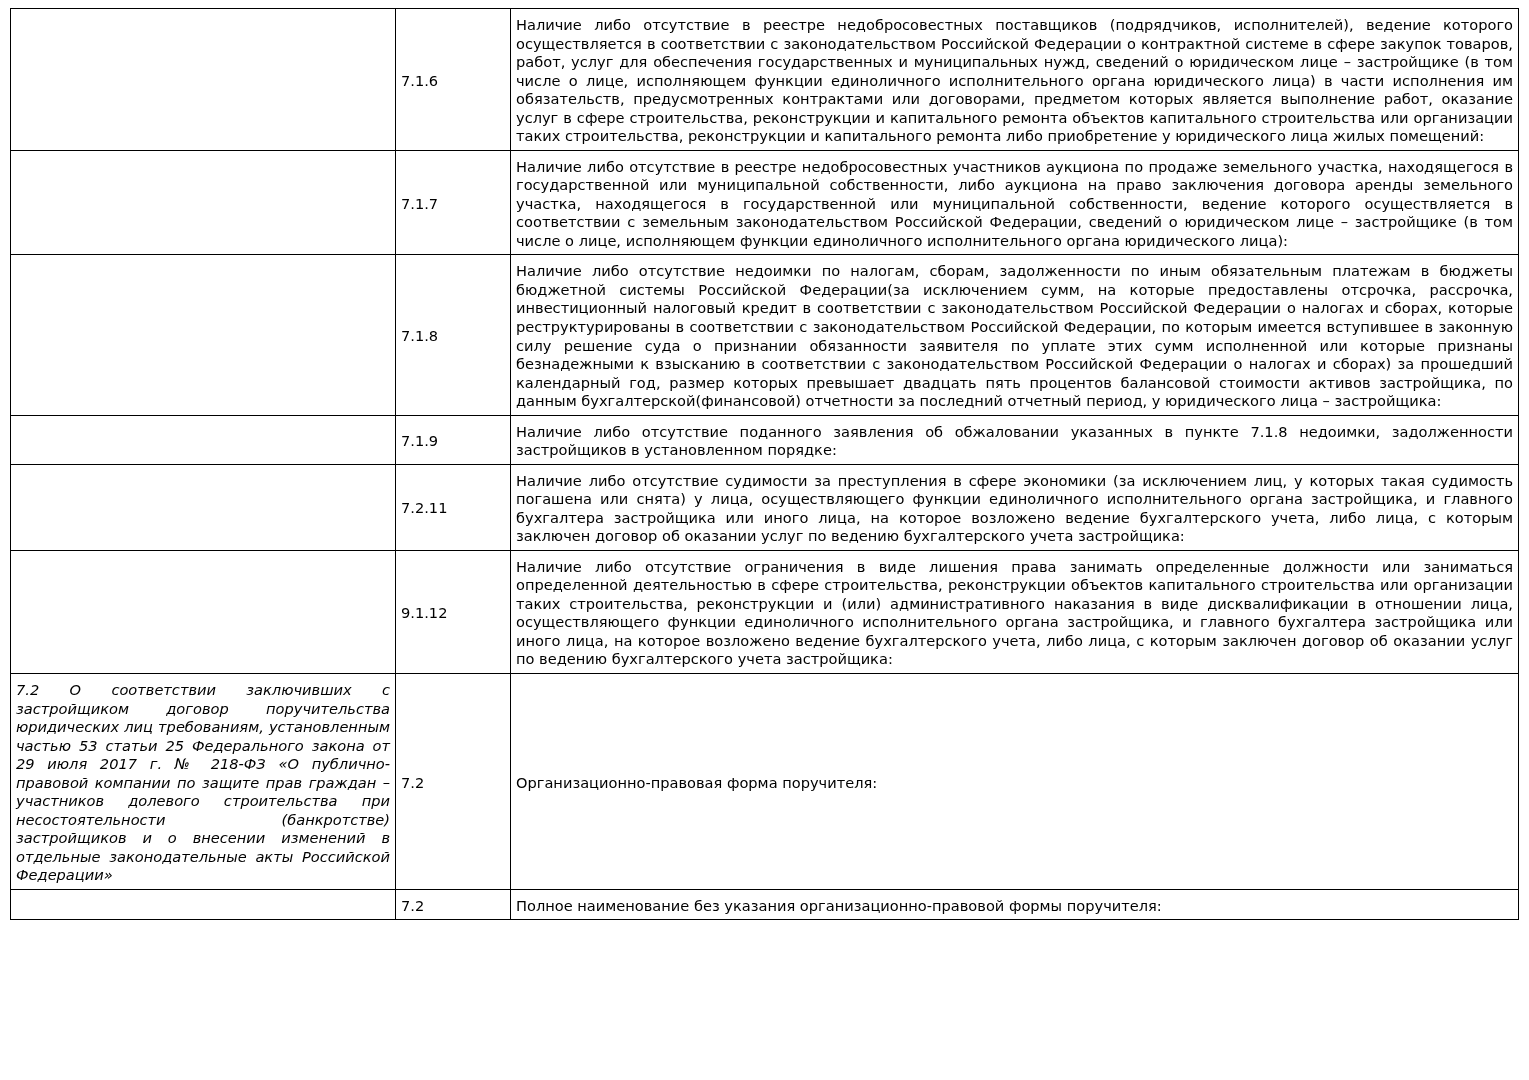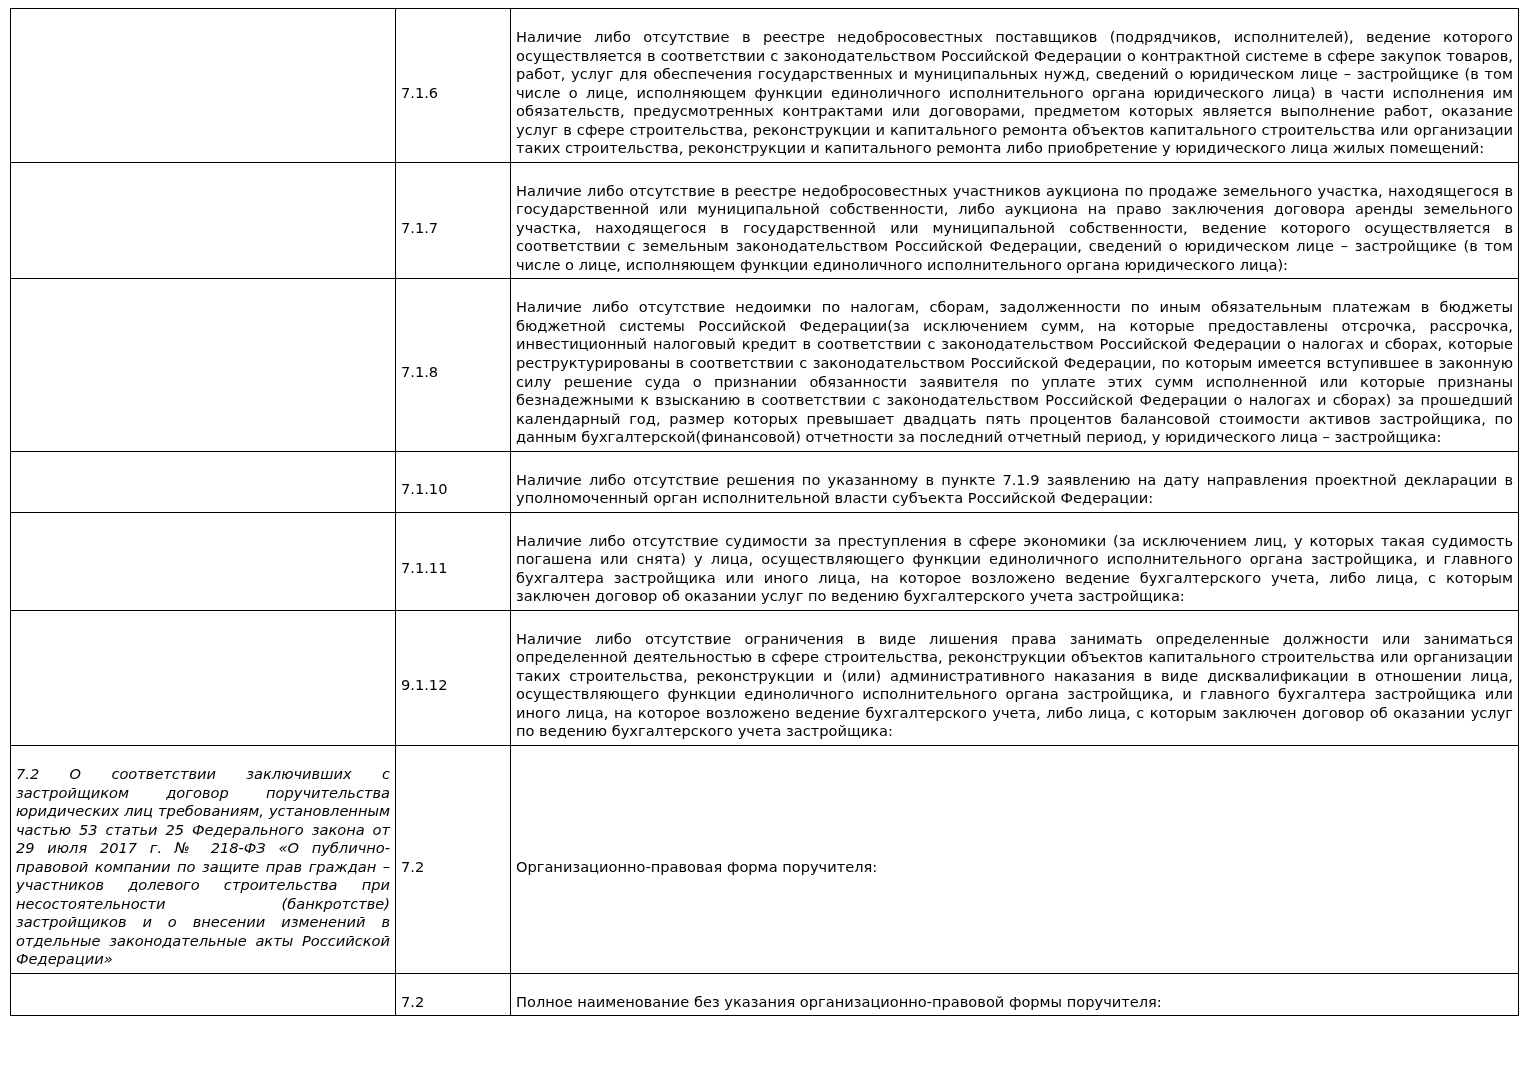--- a/index.html
+++ b/index.html
@@ -19,21 +19,21 @@
     background: #ffffff;
   }
   table.doc-table {
     border-collapse: collapse;
     width: 1509px;
     table-layout: fixed;
   }
   table.doc-table td {
     border: 1px solid #000000;
     vertical-align: middle;
-    padding: 19px 5px 4px 5px;
+    padding: 7px 5px 4px 5px;
     font-size: 14.6px;
     line-height: 1.27;
     text-align: justify;
     text-justify: inter-word;
     word-wrap: break-word;
     hyphens: none;
   }
   td.col-left {
     width: 374px;
     vertical-align: top;
@@ -69,30 +69,30 @@
         <td class="col-num">7.1.7</td>
         <td class="col-text">Наличие либо отсутствие в реестре недобросовестных участников аукциона по продаже земельного участка, находящегося в государственной или муниципальной собственности, либо аукциона на право заключения договора аренды земельного участка, находящегося в государственной или муниципальной собственности, ведение которого осуществляется в соответствии с земельным законодательством Российской Федерации, сведений о юридическом лице – застройщике (в том числе о лице, исполняющем функции единоличного исполнительного органа юридического лица):</td>
       </tr>
 
       <tr>
         <td class="col-left"></td>
         <td class="col-num">7.1.8</td>
         <td class="col-text">Наличие либо отсутствие недоимки по налогам, сборам, задолженности по иным обязательным платежам в бюджеты бюджетной системы Российской Федерации(за исключением сумм, на которые предоставлены отсрочка, рассрочка, инвестиционный налоговый кредит в соответствии с законодательством Российской Федерации о налогах и сборах, которые реструктурированы в соответствии с законодательством Российской Федерации, по которым имеется вступившее в законную силу решение суда о признании обязанности заявителя по уплате этих сумм исполненной или которые признаны безнадежными к взысканию в соответствии с законодательством Российской Федерации о налогах и сборах) за прошедший календарный год, размер которых превышает двадцать пять процентов балансовой стоимости активов застройщика, по данным бухгалтерской(финансовой) отчетности за последний отчетный период, у юридического лица – застройщика:</td>
       </tr>
 
+      <tr>
+        <td class="col-left"></td>
+        <td class="col-num">7.1.9</td>
+        <td class="col-text">Наличие либо отсутствие поданного заявления об обжаловании указанных в пункте 7.1.8 недоимки, задолженности застройщиков в установленном порядке:</td>
+      </tr>
+
 
       <tr>
         <td class="col-left"></td>
-        <td class="col-num">7.1.10</td>
-        <td class="col-text">Наличие либо отсутствие решения по указанному в пункте 7.1.9 заявлению на дату направления проектной декларации в уполномоченный орган исполнительной власти субъекта Российской Федерации:</td>
-      </tr>
-
-      <tr>
-        <td class="col-left"></td>
-        <td class="col-num">7.1.11</td>
+        <td class="col-num">7.2.11</td>
         <td class="col-text">Наличие либо отсутствие судимости за преступления в сфере экономики (за исключением лиц, у которых такая судимость погашена или снята) у лица, осуществляющего функции единоличного исполнительного органа застройщика, и главного бухгалтера застройщика или иного лица, на которое возложено ведение бухгалтерского учета, либо лица, с которым заключен договор об оказании услуг по ведению бухгалтерского учета застройщика:</td>
       </tr>
 
       <tr>
         <td class="col-left"></td>
         <td class="col-num">9.1.12</td>
         <td class="col-text">Наличие либо отсутствие ограничения в виде лишения права занимать определенные должности или заниматься определенной деятельностью в сфере строительства, реконструкции объектов капитального строительства или организации таких строительства, реконструкции и (или) административного наказания в виде дисквалификации в отношении лица, осуществляющего функции единоличного исполнительного органа застройщика, и главного бухгалтера застройщика или иного лица, на которое возложено ведение бухгалтерского учета, либо лица, с которым заключен договор об оказании услуг по ведению бухгалтерского учета застройщика:</td>
       </tr>
 
       <tr>

